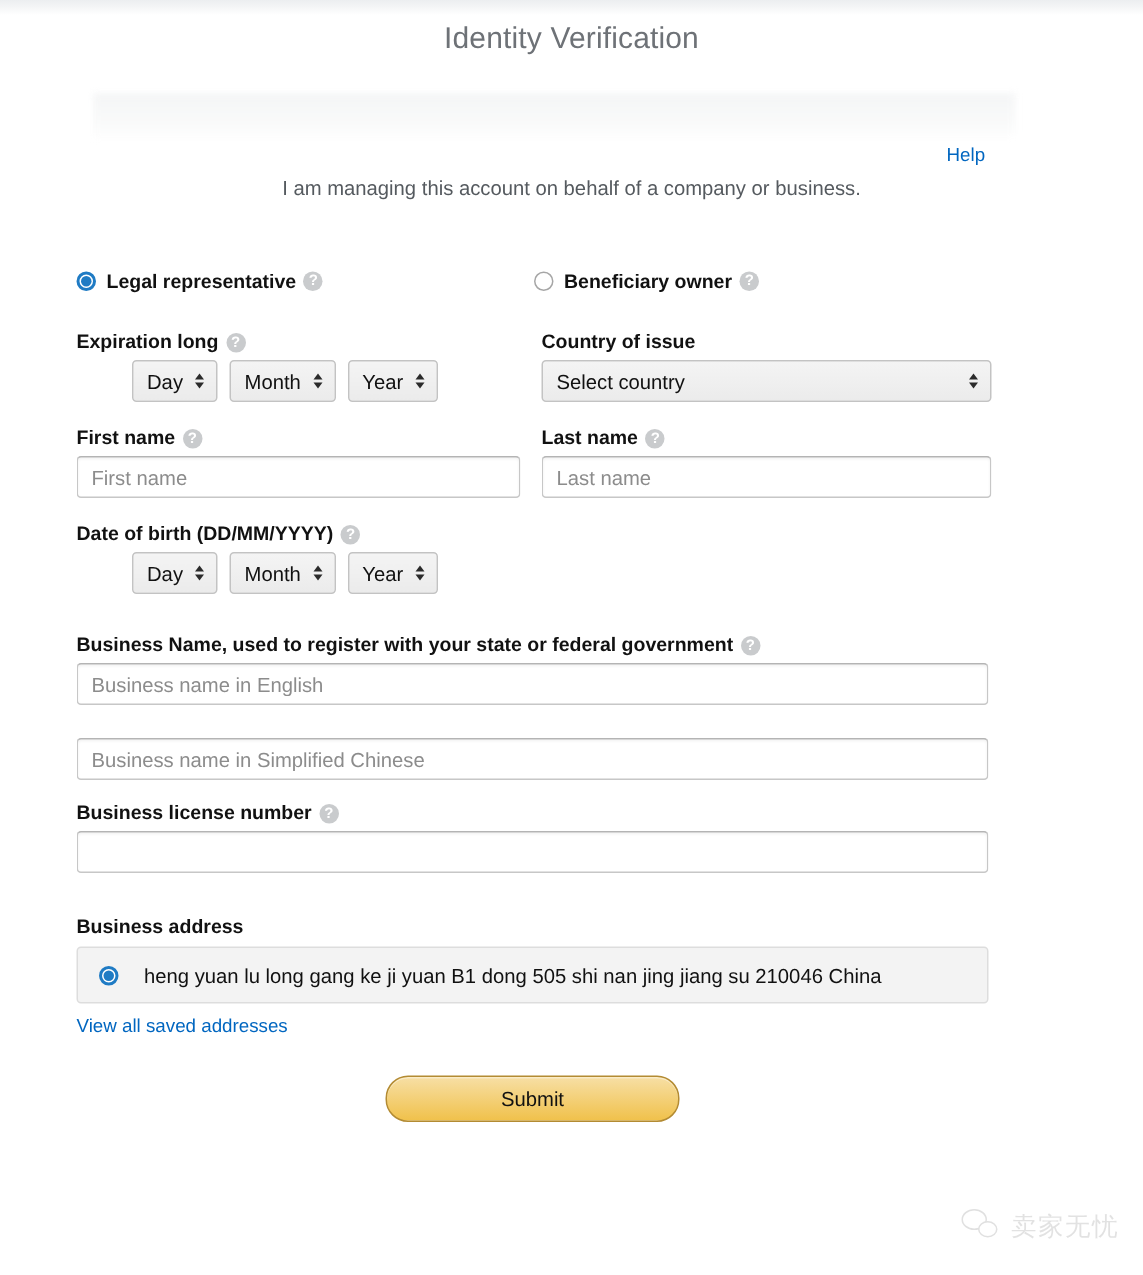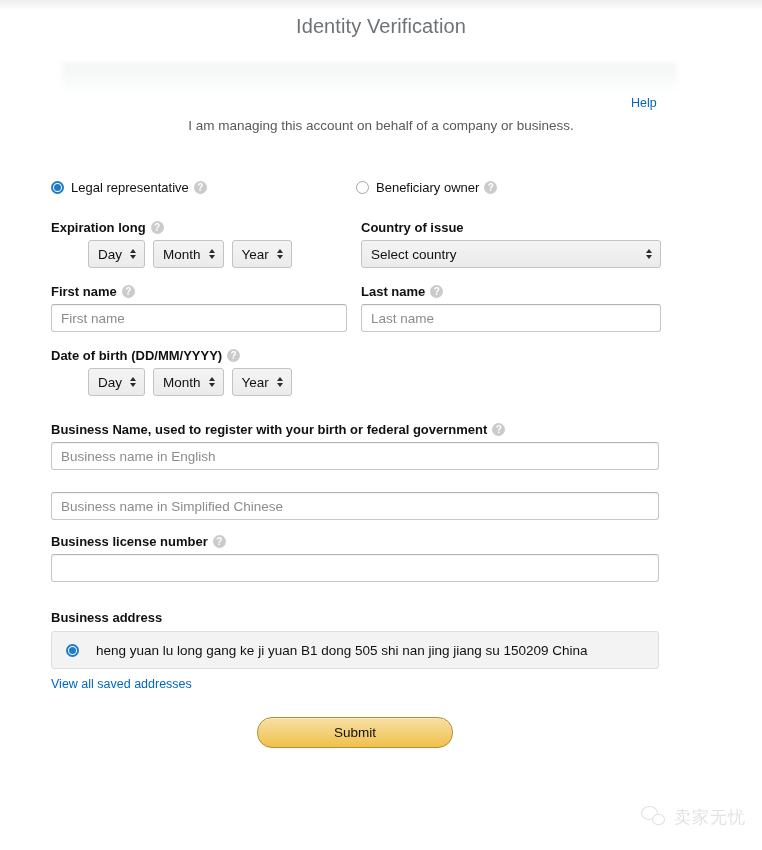--- a/index.html
+++ b/index.html
@@ -124,21 +124,21 @@
   }
   .radio.checked.ring {
     border: 2px solid #1f7bc4;
   }
   .radio.checked.ring::after {
     top: 1px; left: 1px;
     width: 7px; height: 7px;
   }
 
   .bold-label {
-    font-weight: normal;
+    font-weight: bold;
     font-size: 13px;
     color: #111111;
   }
 
   
   .qicon {
     display: inline-block;
     width: 13px;
     height: 13px;
     border-radius: 50%;
@@ -458,38 +458,38 @@
               <i class="up"></i>
               <i class="dn"></i>
             </span>
         </div>
       </div>
     </div>
   </div>
 
   <div class="row biz-block">
     <span class="field-label">
-      <span>Business Name, used to register with your birth or federal government</span><span class="qicon">?</span>
+      <span>Business Name, used to register with your state or federal government</span><span class="qicon">?</span>
     </span>
     <input class="txt txt-full" type="text" placeholder="Business name in English" style="">
     <input class="txt txt-full" type="text" placeholder="Business name in Simplified Chinese" style="">
   </div>
 
   <div class="row biz-license">
     <span class="field-label">
       <span>Business license number</span><span class="qicon">?</span>
     </span>
     <input class="txt txt-full" type="text" placeholder="" style="">
   </div>
 
   <div class="row addr-block">
     <span class="field-label">Business address</span>
     <div class="addr-card">
       <span class="radio checked ring"></span>
-      <span class="addr-text">heng yuan lu long gang ke ji yuan B1 dong 505 shi nan jing jiang su 150209 China</span>
+      <span class="addr-text">heng yuan lu long gang ke ji yuan B1 dong 505 shi nan jing jiang su 210046 China</span>
     </div>
     <a class="link-blue">View all saved addresses</a>
   </div>
 
   <div class="submit-wrap">
     <button class="submit-btn">Submit</button>
   </div>
 
 </div>
 

